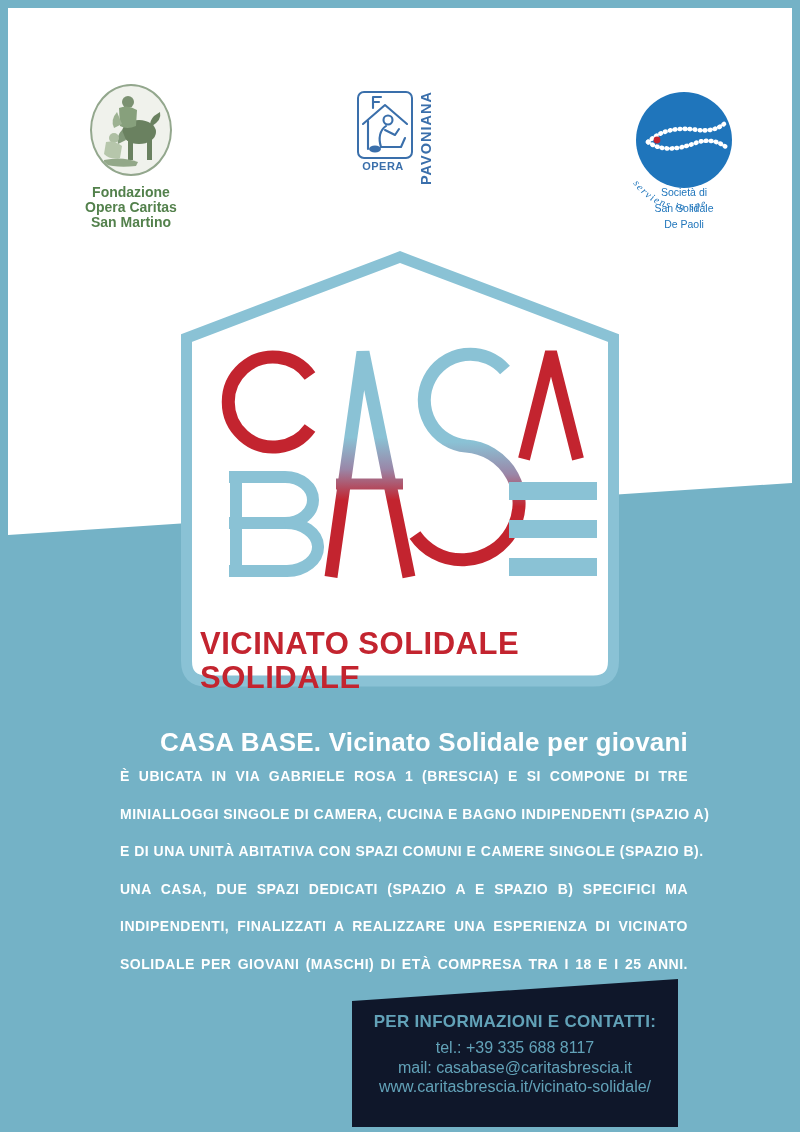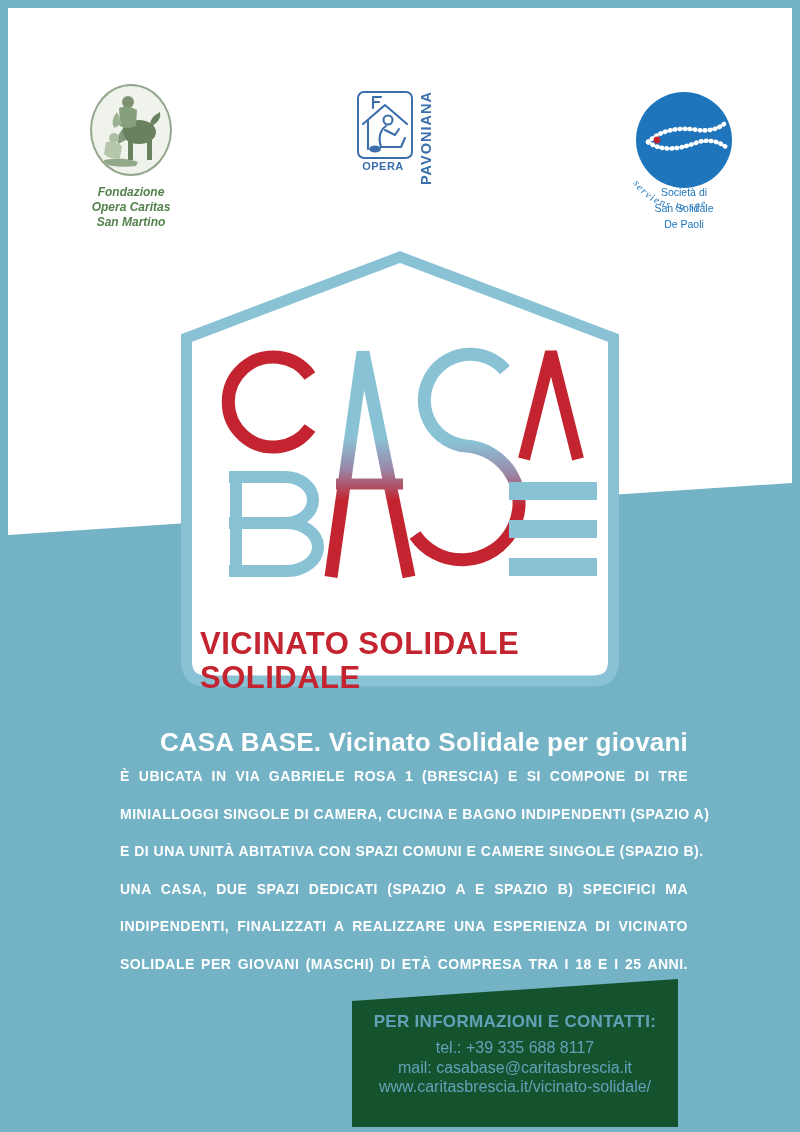--- a/index.html
+++ b/index.html
@@ -7,21 +7,21 @@
   .poster{position:relative;width:800px;height:1132px;background:#74b2c6;overflow:hidden;}
 
   
   .top-panel{position:absolute;left:8px;top:8px;width:784px;height:527px;background:#ffffff;
     clip-path:polygon(0 0,100% 0,100% 475px,0 100%);}
 
   
   .logo-fond{position:absolute;left:72px;top:84px;width:118px;text-align:center;}
   .fond-oval{width:78px;height:88px;margin:0 auto;border:2px solid #93a78d;border-radius:50%;
     background:#f0f2ec;overflow:hidden;}
-  .fond-text{margin-top:9px;font-weight:bold;font-size:12px;line-height:15.2px;color:#53814c;font-style:italic;}
+  .fond-text{margin-top:9px;font-weight:bold;font-size:14px;line-height:15.2px;color:#53814c;}
 
   .pav-box{position:absolute;left:357px;top:91px;width:52px;height:64px;border:2px solid #3a6fab;border-radius:7px;background:#fff;}
   .pav-vert{position:absolute;left:413px;top:88px;height:100px;width:26px;
     writing-mode:vertical-rl;transform:rotate(180deg);text-align:center;
     font-weight:bold;font-size:14.5px;letter-spacing:1px;color:#3a6fab;line-height:26px;}
   .pav-opera{position:absolute;left:350px;top:160px;width:66px;text-align:center;
     font-weight:bold;font-size:11px;letter-spacing:.5px;color:#3a6fab;}
 
   .sv-svg{position:absolute;left:610px;top:86px;}
   .sv-text{position:absolute;left:614px;top:185px;width:140px;text-align:center;
@@ -33,21 +33,21 @@
     color:#c3242f;font-weight:bold;font-size:31px;line-height:34px;letter-spacing:.5px;white-space:nowrap;}
   .sr{position:absolute;width:1px;height:1px;overflow:hidden;clip-path:inset(50%);}
 
   
   .body-copy{position:absolute;left:120px;top:726px;width:568px;color:#ffffff;}
   .body-copy h1{margin:0 0 0 0;font-size:26px;line-height:32px;font-weight:bold;letter-spacing:.2px;white-space:nowrap;text-align:right;}
   .para-line{display:block;width:568px;font-weight:bold;font-size:14px;letter-spacing:.5px;
     line-height:37.6px;height:37.6px;text-align:justify;text-align-last:justify;white-space:nowrap;}
 
   
-  .contact{position:absolute;left:352px;top:979px;width:326px;height:148px;background:#14532d;
+  .contact{position:absolute;left:352px;top:979px;width:326px;height:148px;background:#0f172a;
     clip-path:polygon(0 22px,100% 0,100% 100%,0 100%);
     text-align:center;color:#62a2b8;box-sizing:border-box;padding-top:33px;}
   .c-title{font-weight:bold;font-size:17px;letter-spacing:.3px;margin-bottom:6px;}
   .c-line{font-size:16px;line-height:19.5px;}
 </style>
 </head>
 <body>
 
 <div class="poster">
 

